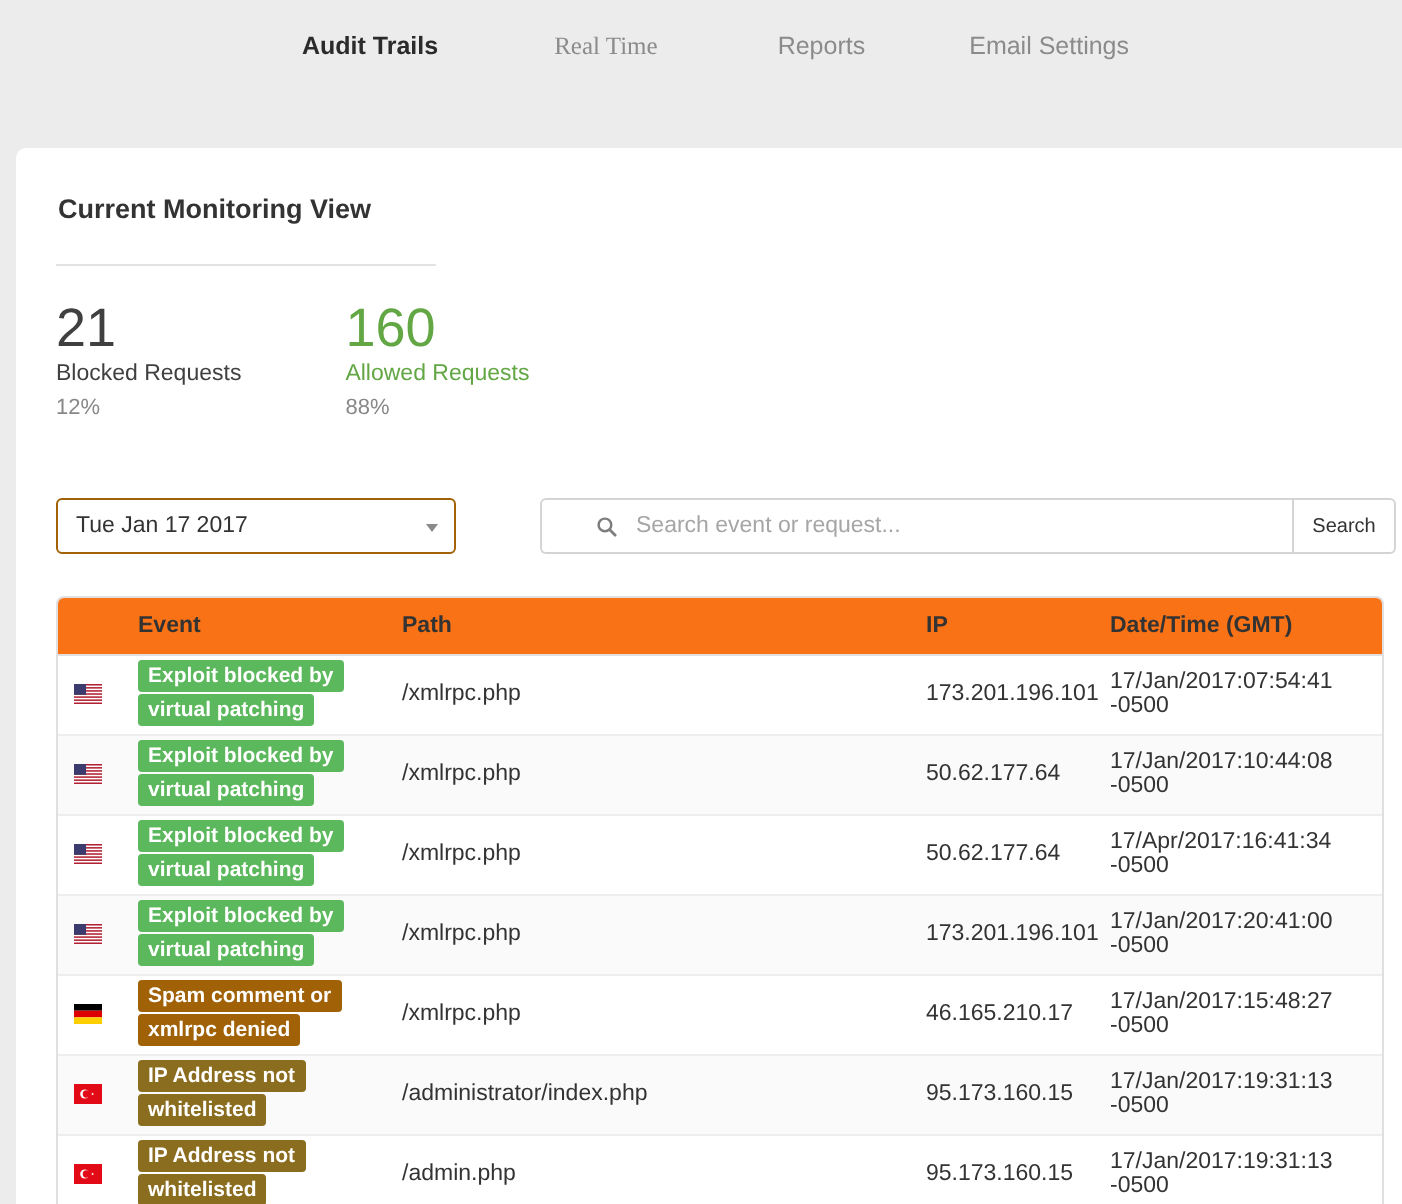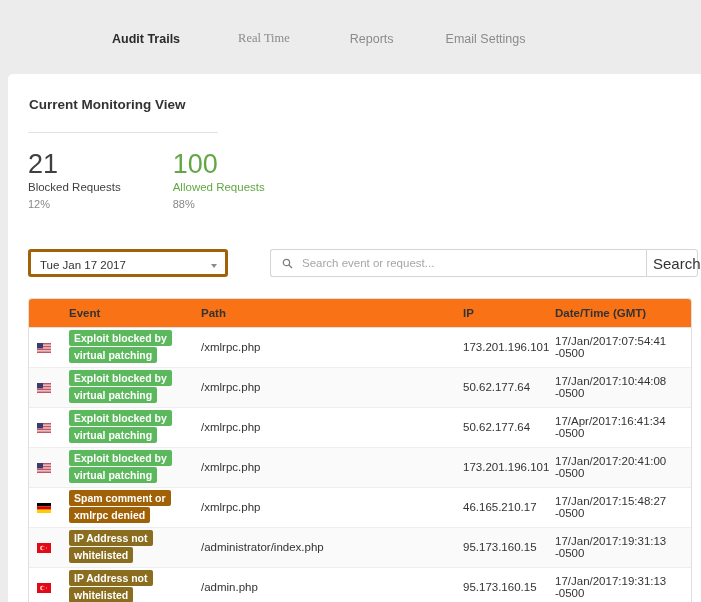--- a/index.html
+++ b/index.html
@@ -10,22 +10,23 @@
     background: #ececec;
     font-family: "Liberation Sans", sans-serif;
     -webkit-font-smoothing: antialiased;
   }
 
   
   .topnav {
     height: 46px;
     background: #ececec;
     display: flex;
-    align-items: flex-end;
+    align-items: center;
     padding-left: 112px;
+    margin-left: 39px;
   }
   .nav-tab {
     font-size: 12.5px;
     color: #8b8b8b;
     margin-right: 58px;
     white-space: nowrap;
     cursor: pointer;
   }
   .nav-tab.active {
     color: #2b2b2b;
@@ -101,21 +102,21 @@
   
   .controls {
     position: absolute;
     left: 20px; top: 175px;
     width: 660px; height: 28px;
   }
   .date-select {
     position: absolute;
     left: 0; top: 0;
     width: 200px; height: 28px;
-    border: 3px solid #a16207;
+    border: 1px solid #a16207;
     border-radius: 3px;
     background: #ffffff;
     font-size: 11.5px;
     color: #333333;
     padding: 0 20px 0 9px;
     line-height: 26px;
     cursor: pointer;
   }
   .caret {
     position: absolute;
@@ -132,21 +133,21 @@
     display: flex;
   }
   .search-box {
     flex: 1;
     border: 1px solid #d4d4d4;
     border-right: none;
     border-radius: 3px 0 0 3px;
     background: #ffffff;
     display: flex;
     align-items: center;
-    padding-left: 11px;
+    padding-left: 27px;
   }
   .search-icon {
     width: 11px; height: 11px;
     margin-right: 7px;
     flex: none;
   }
   .search-input {
     border: none; outline: none;
     font-family: "Liberation Sans", sans-serif;
     font-size: 11.5px;
@@ -154,21 +155,21 @@
     width: 100%;
     background: transparent;
   }
   .search-input::placeholder { color: #a6a6a6; }
   .search-btn {
     width: 52px;
     border: 1px solid #d4d4d4;
     border-radius: 0 3px 3px 0;
     background: #ffffff;
     font-family: "Liberation Sans", sans-serif;
-    font-size: 15px;
+    font-size: 10px;
     color: #333333;
     cursor: pointer;
   }
 
   
   .table-wrap {
     position: absolute;
     left: 20px; top: 224px;
     width: 664px;
     border: 1px solid #e0e0e0;
@@ -239,21 +240,21 @@
   <div class="card-title">Current Monitoring View</div>
   <div class="divider"></div>
 
   <div class="stats">
     <div class="stat blocked">
       <div class="stat-num">21</div>
       <div class="stat-label">Blocked Requests</div>
       <div class="stat-pct">12%</div>
     </div>
     <div class="stat allowed">
-      <div class="stat-num">100</div>
+      <div class="stat-num">160</div>
       <div class="stat-label">Allowed Requests</div>
       <div class="stat-pct">88%</div>
     </div>
   </div>
 
 
   <div class="controls">
     <div class="date-select">
       <span>Tue Jan 17 2017</span>
       <span class="caret"></span>

